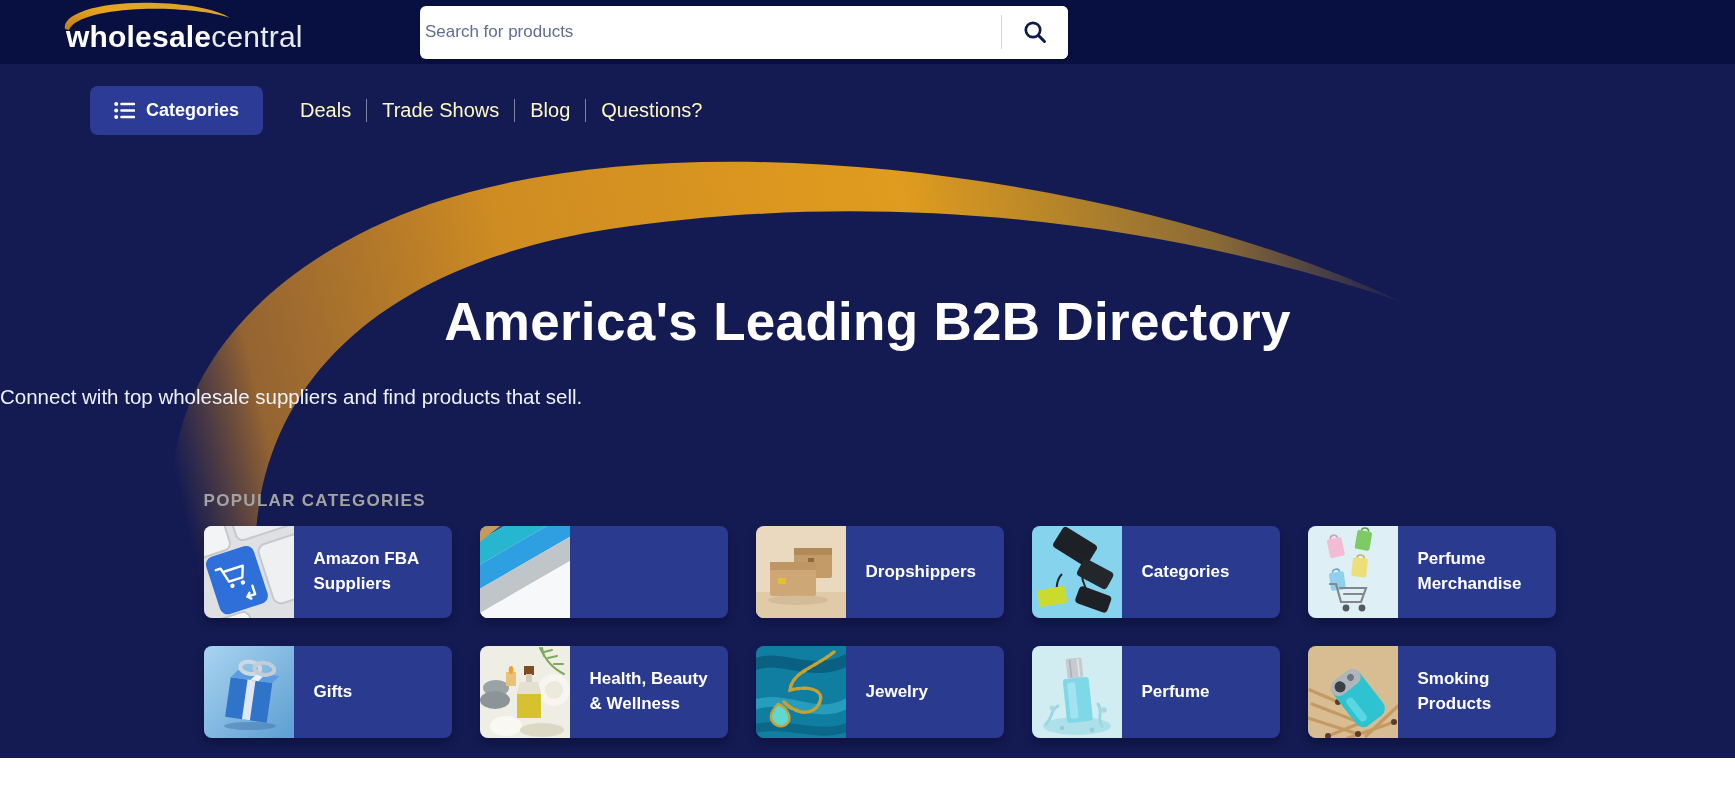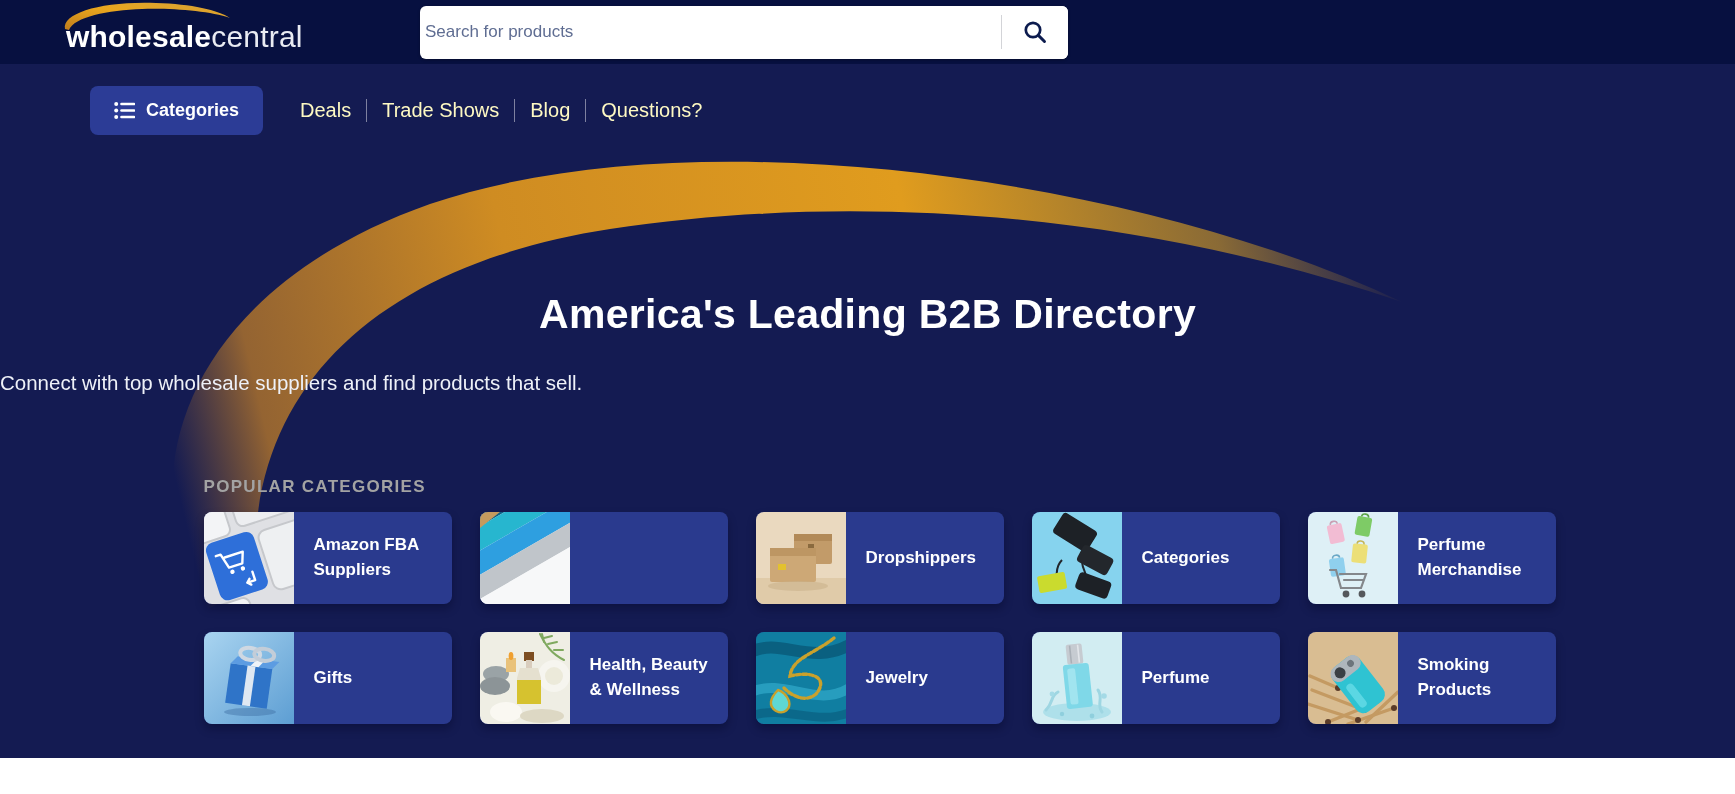--- a/index.html
+++ b/index.html
@@ -37,21 +37,21 @@
   .navbar { display:flex; align-items:center; padding:22px 0 0 90px; height:71px; }
   .categories-btn { display:flex; align-items:center; gap:11px; background:#2c3c96;
     border:none; border-radius:8px; height:49px; padding:0 24px; color:#ffffff;
     font-size:18px; font-weight:700; cursor:pointer; font-family:"Liberation Sans", sans-serif; }
   .nav-links { display:flex; align-items:center; margin-left:22px; }
   .nav-link { color:#fef9c3; font-size:20px; text-decoration:none; padding:0 15px;
     cursor:pointer; white-space:nowrap; }
   .nav-sep { width:1px; height:23px; background:rgba(255,255,255,.45); }
 
   
-  .hero-title { margin-top:156px; text-align:center; color:#ffffff; font-size:41px;
+  .hero-title { margin-top:156px; text-align:center; color:#ffffff; font-size:53px;
     font-weight:700; letter-spacing:.3px; }
   .hero-subtitle { margin-top:33px; text-align:left; color:#eef1f8; font-size:20.5px;
     font-weight:400; }
 
   
   .cat-wrap { width:1328px; margin:0 auto; }
   .section-label { margin-top:82px; color:#a3a3a3; font-size:17px; font-weight:700;
     letter-spacing:1.3px; }
   .cards-grid { margin-top:15px; display:grid; grid-template-columns:repeat(5,248px);
     grid-auto-rows:92px; column-gap:22px; row-gap:12px;gap:28px; }

